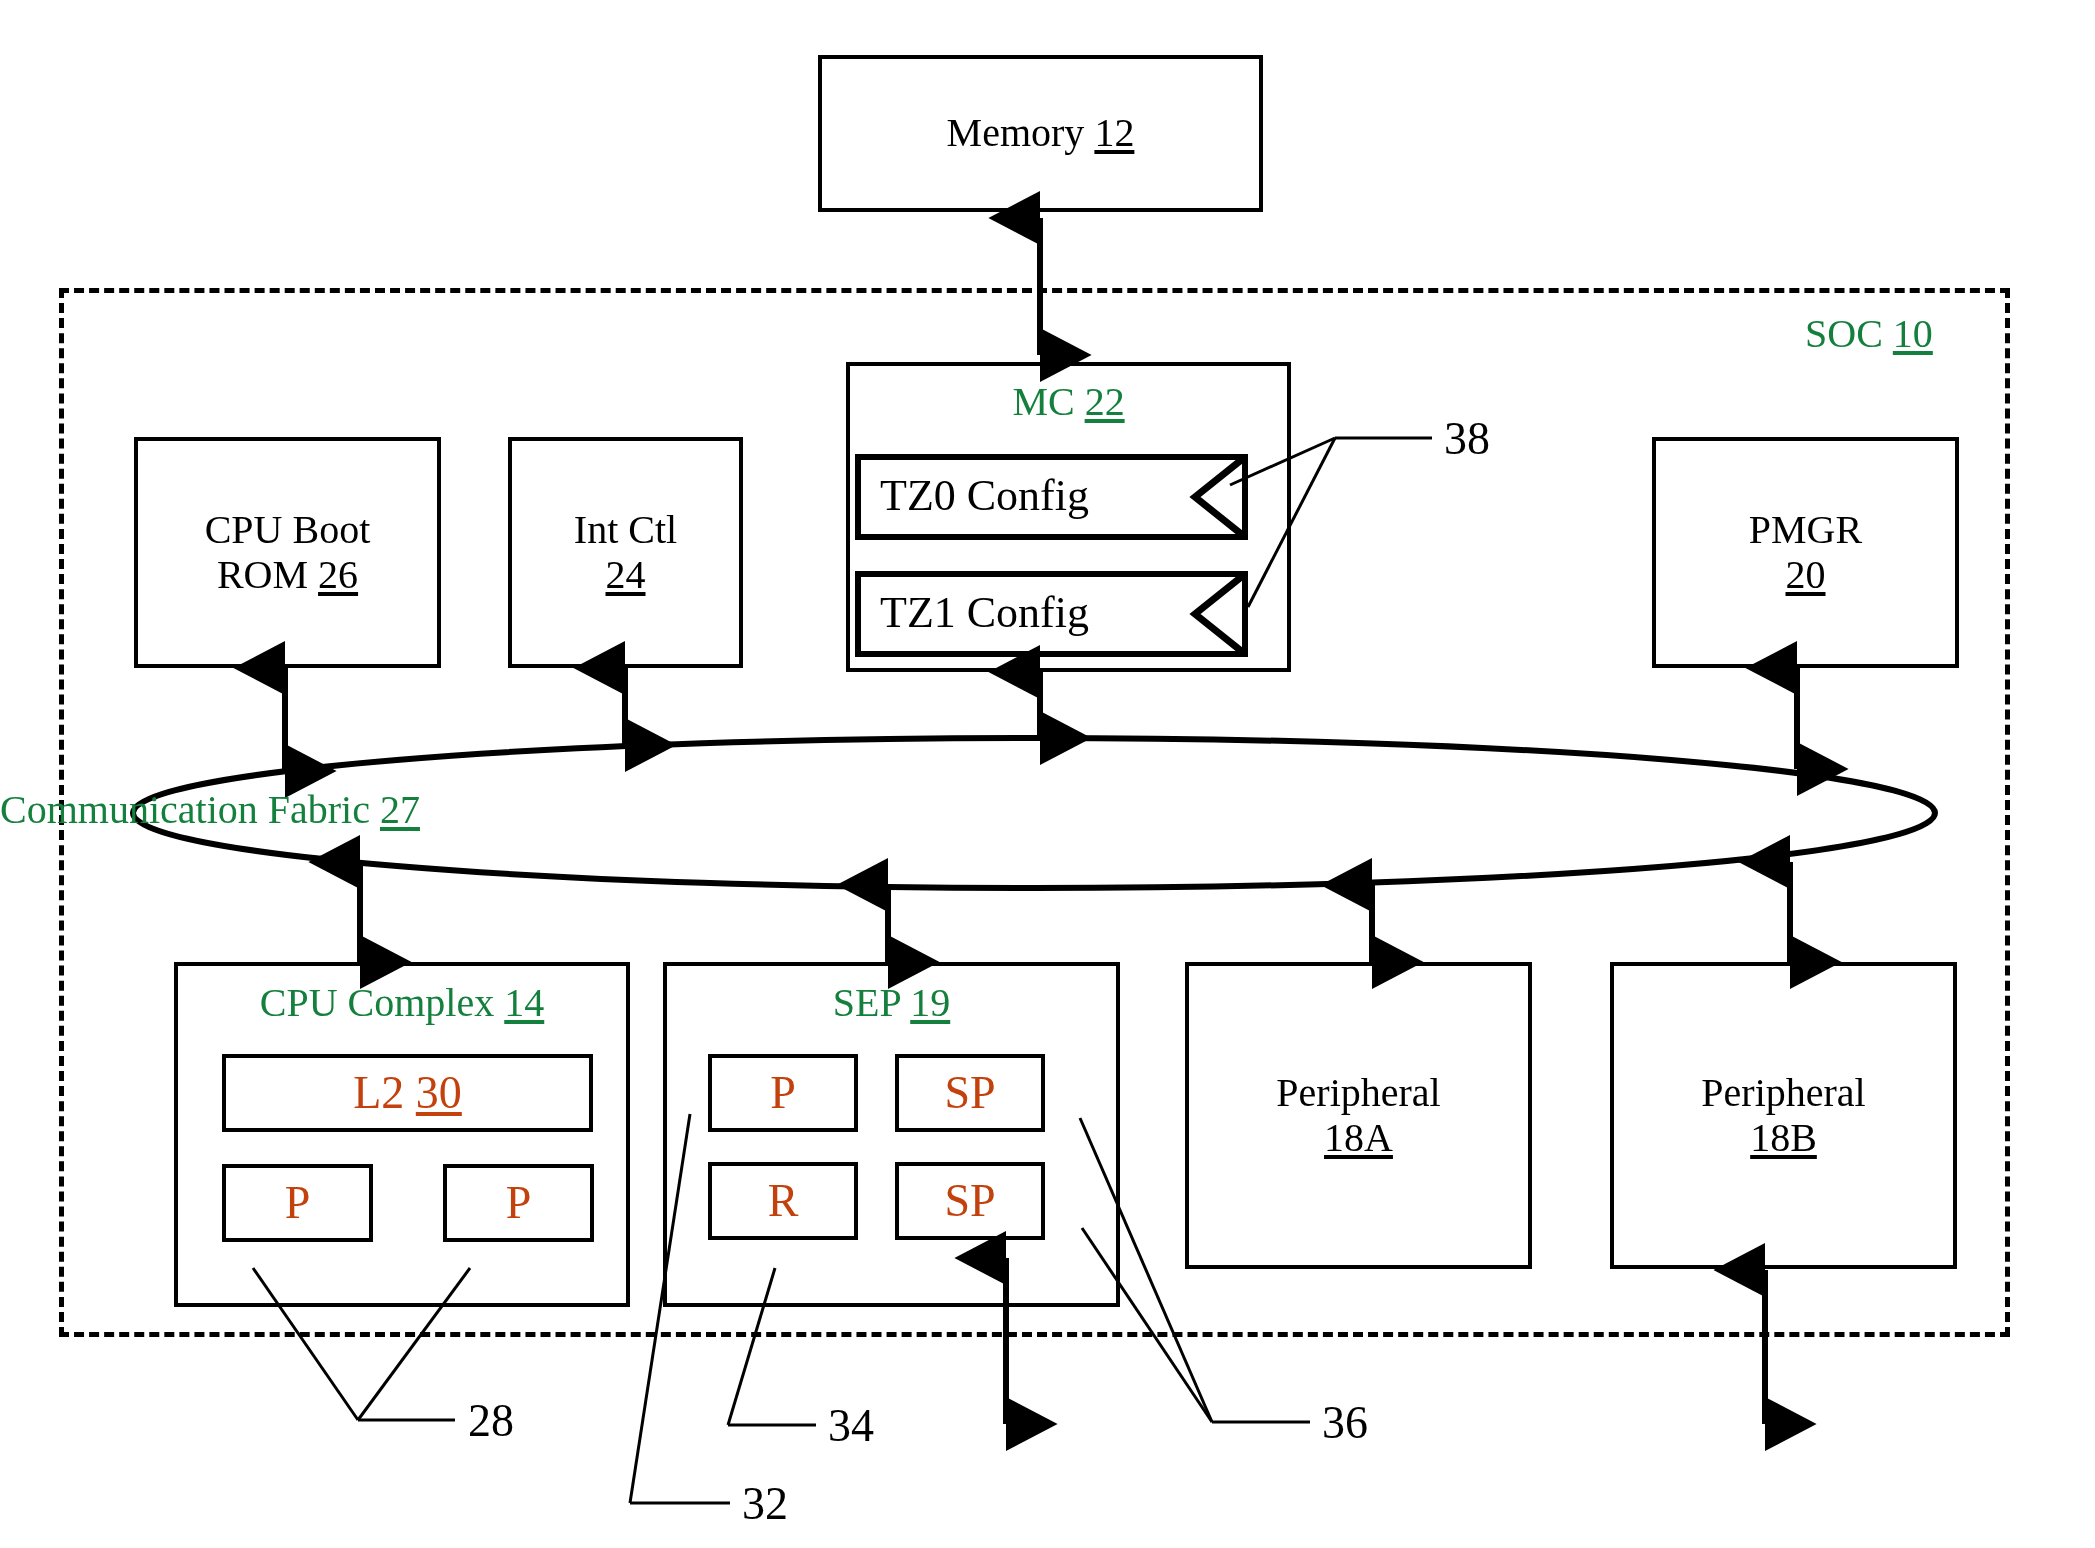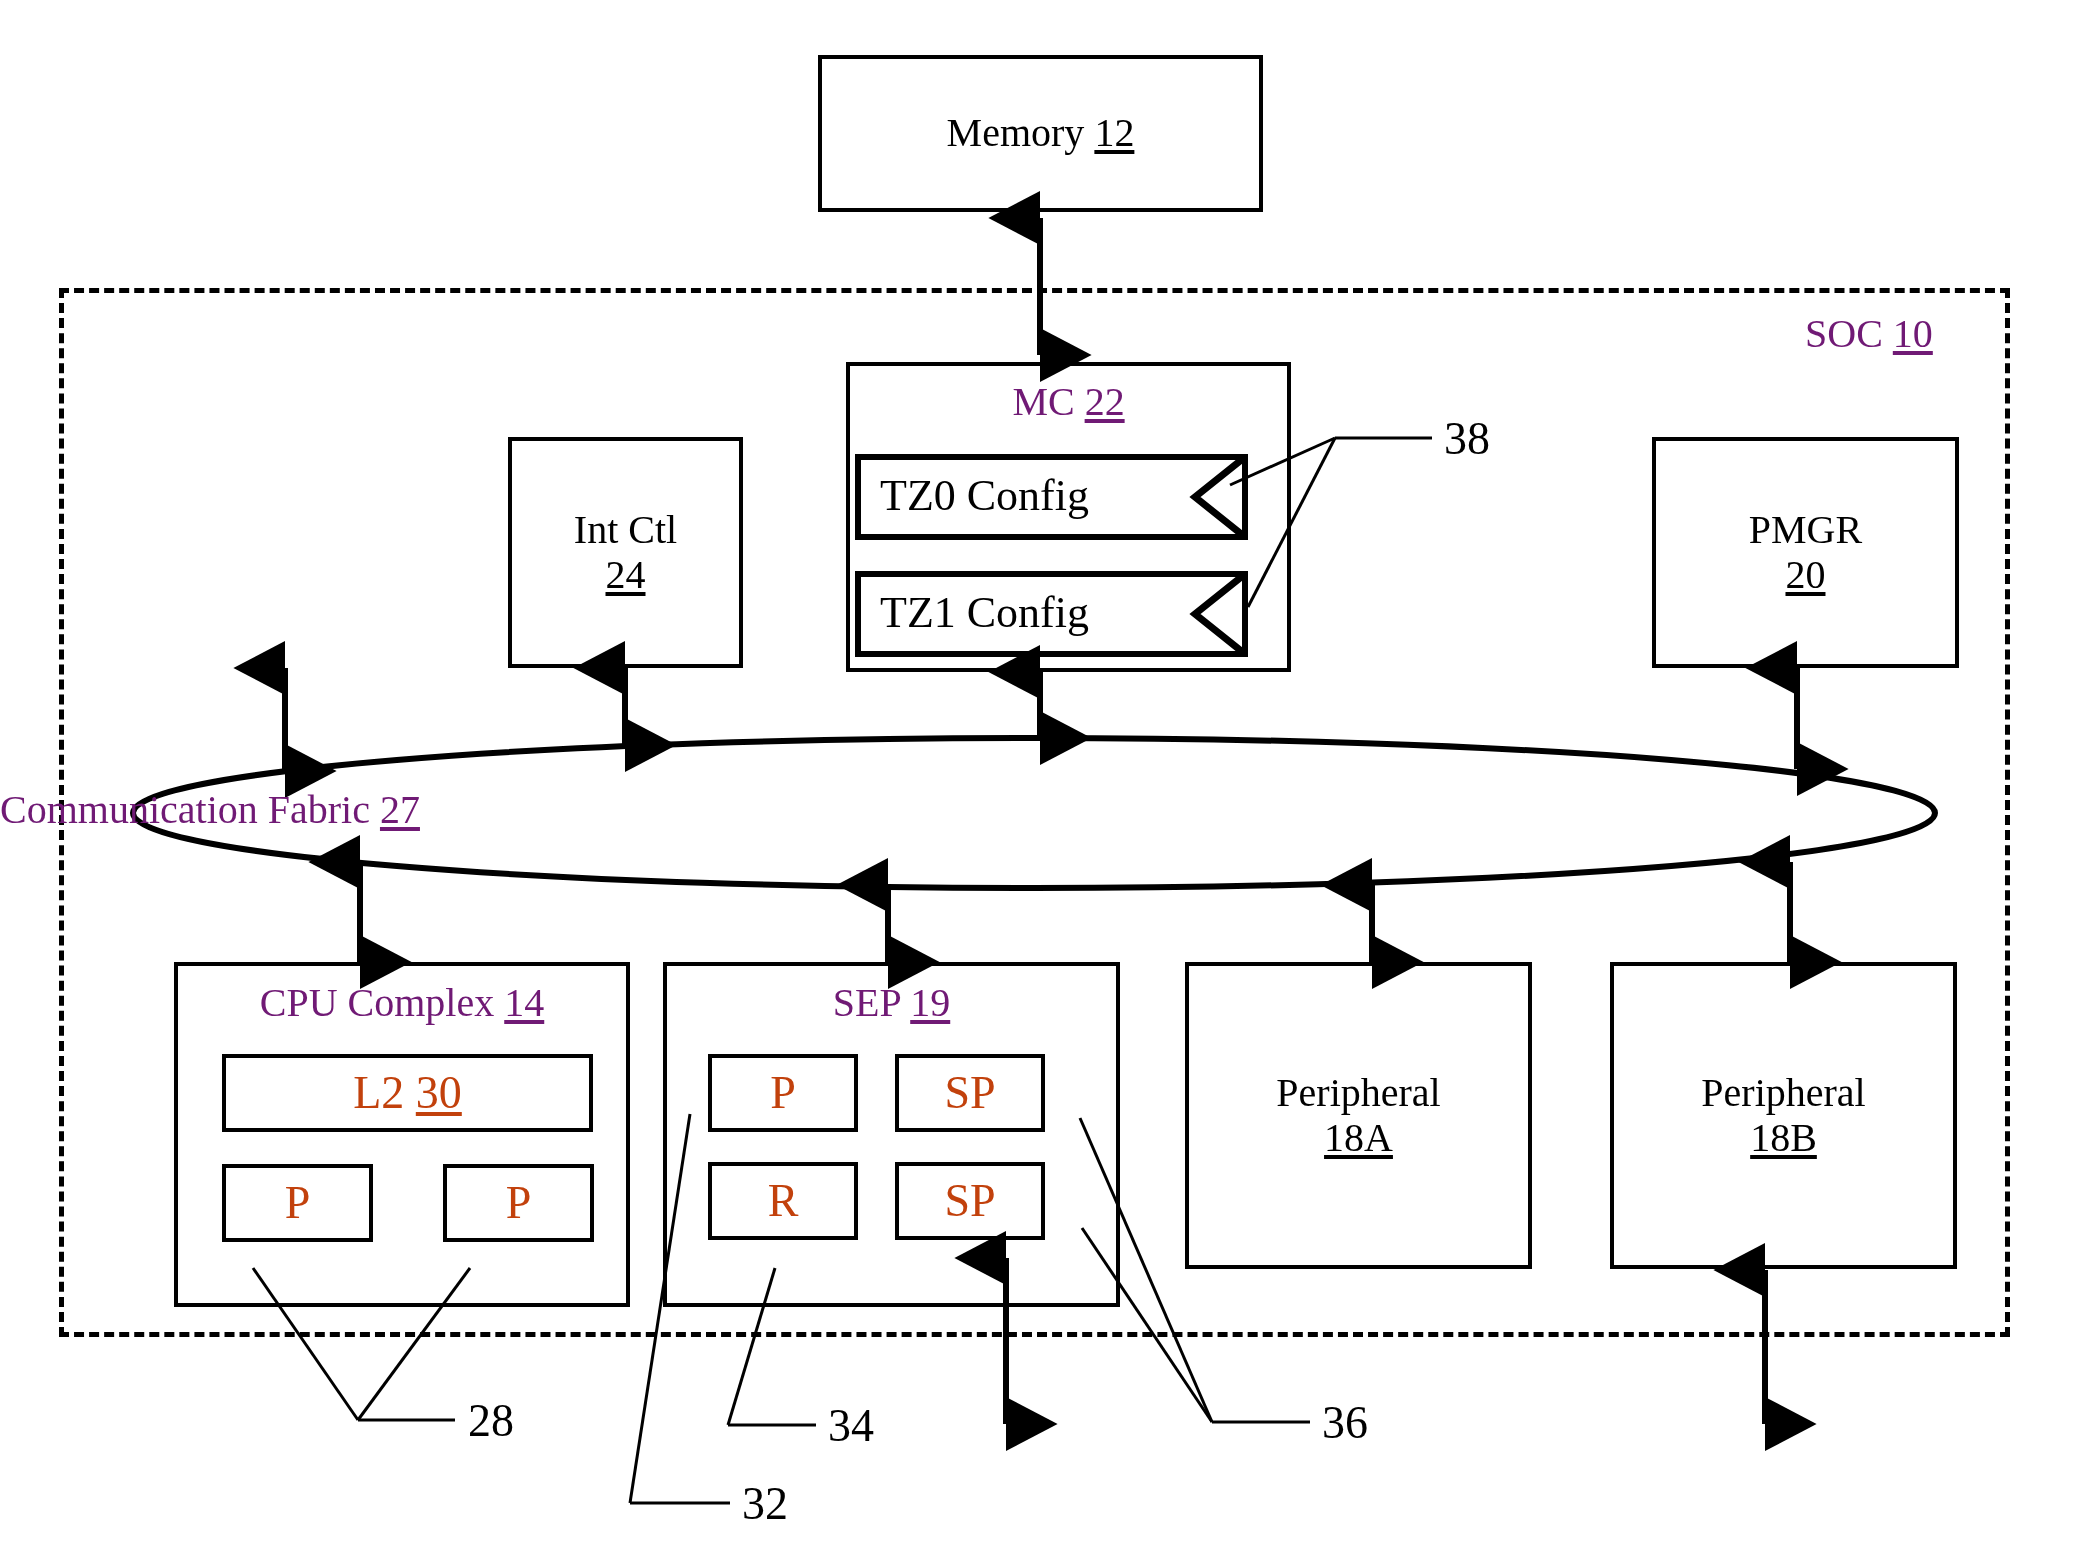--- a/index.html
+++ b/index.html
@@ -44,21 +44,21 @@
     color: #c2410c;
   }
   .soc-frame {
     position: absolute;
     box-sizing: border-box;
     border: 5px dashed #000;
     background: transparent;
   }
   .lbl {
     position: absolute;
-    color: #701a75;
+    color: #15803d;
     white-space: nowrap;
   }
   .u { text-decoration: underline; text-underline-offset: 4px; }
   .t48 { font-size: 40px; line-height: 1.12; }
   .t46 { font-size: 46px; line-height: 1.12; }
   .refnum { font-size: 46px; color: #000; }
   .cfg-label {
     position: absolute;
     font-size: 44px;
     color: #000;
@@ -171,20 +171,29 @@
     <span class="u">10</span>
   </div>
 
   <div class="box" style="left:818px; top:55px; width:445px; height:157px;">
     <div class="t48">
       <span>Memory</span>
       <span class="u">12</span>
     </div>
   </div>
 
+  <div class="box" style="left:134px; top:437px; width:307px; height:231px;">
+    <div class="t48">
+      <div>CPU Boot</div>
+      <div>
+        <span>ROM</span>
+        <span class="u">26</span>
+      </div>
+    </div>
+  </div>
 
   <div class="box" style="left:508px; top:437px; width:235px; height:231px;">
     <div class="t48">
       <div>Int Ctl</div>
       <div class="u">24</div>
     </div>
   </div>
 
   <div class="box" style="left:846px; top:362px; width:445px; height:310px; display:block;">
     <div class="lbl t48" style="left:0; top:14px; width:100%; text-align:center;">

